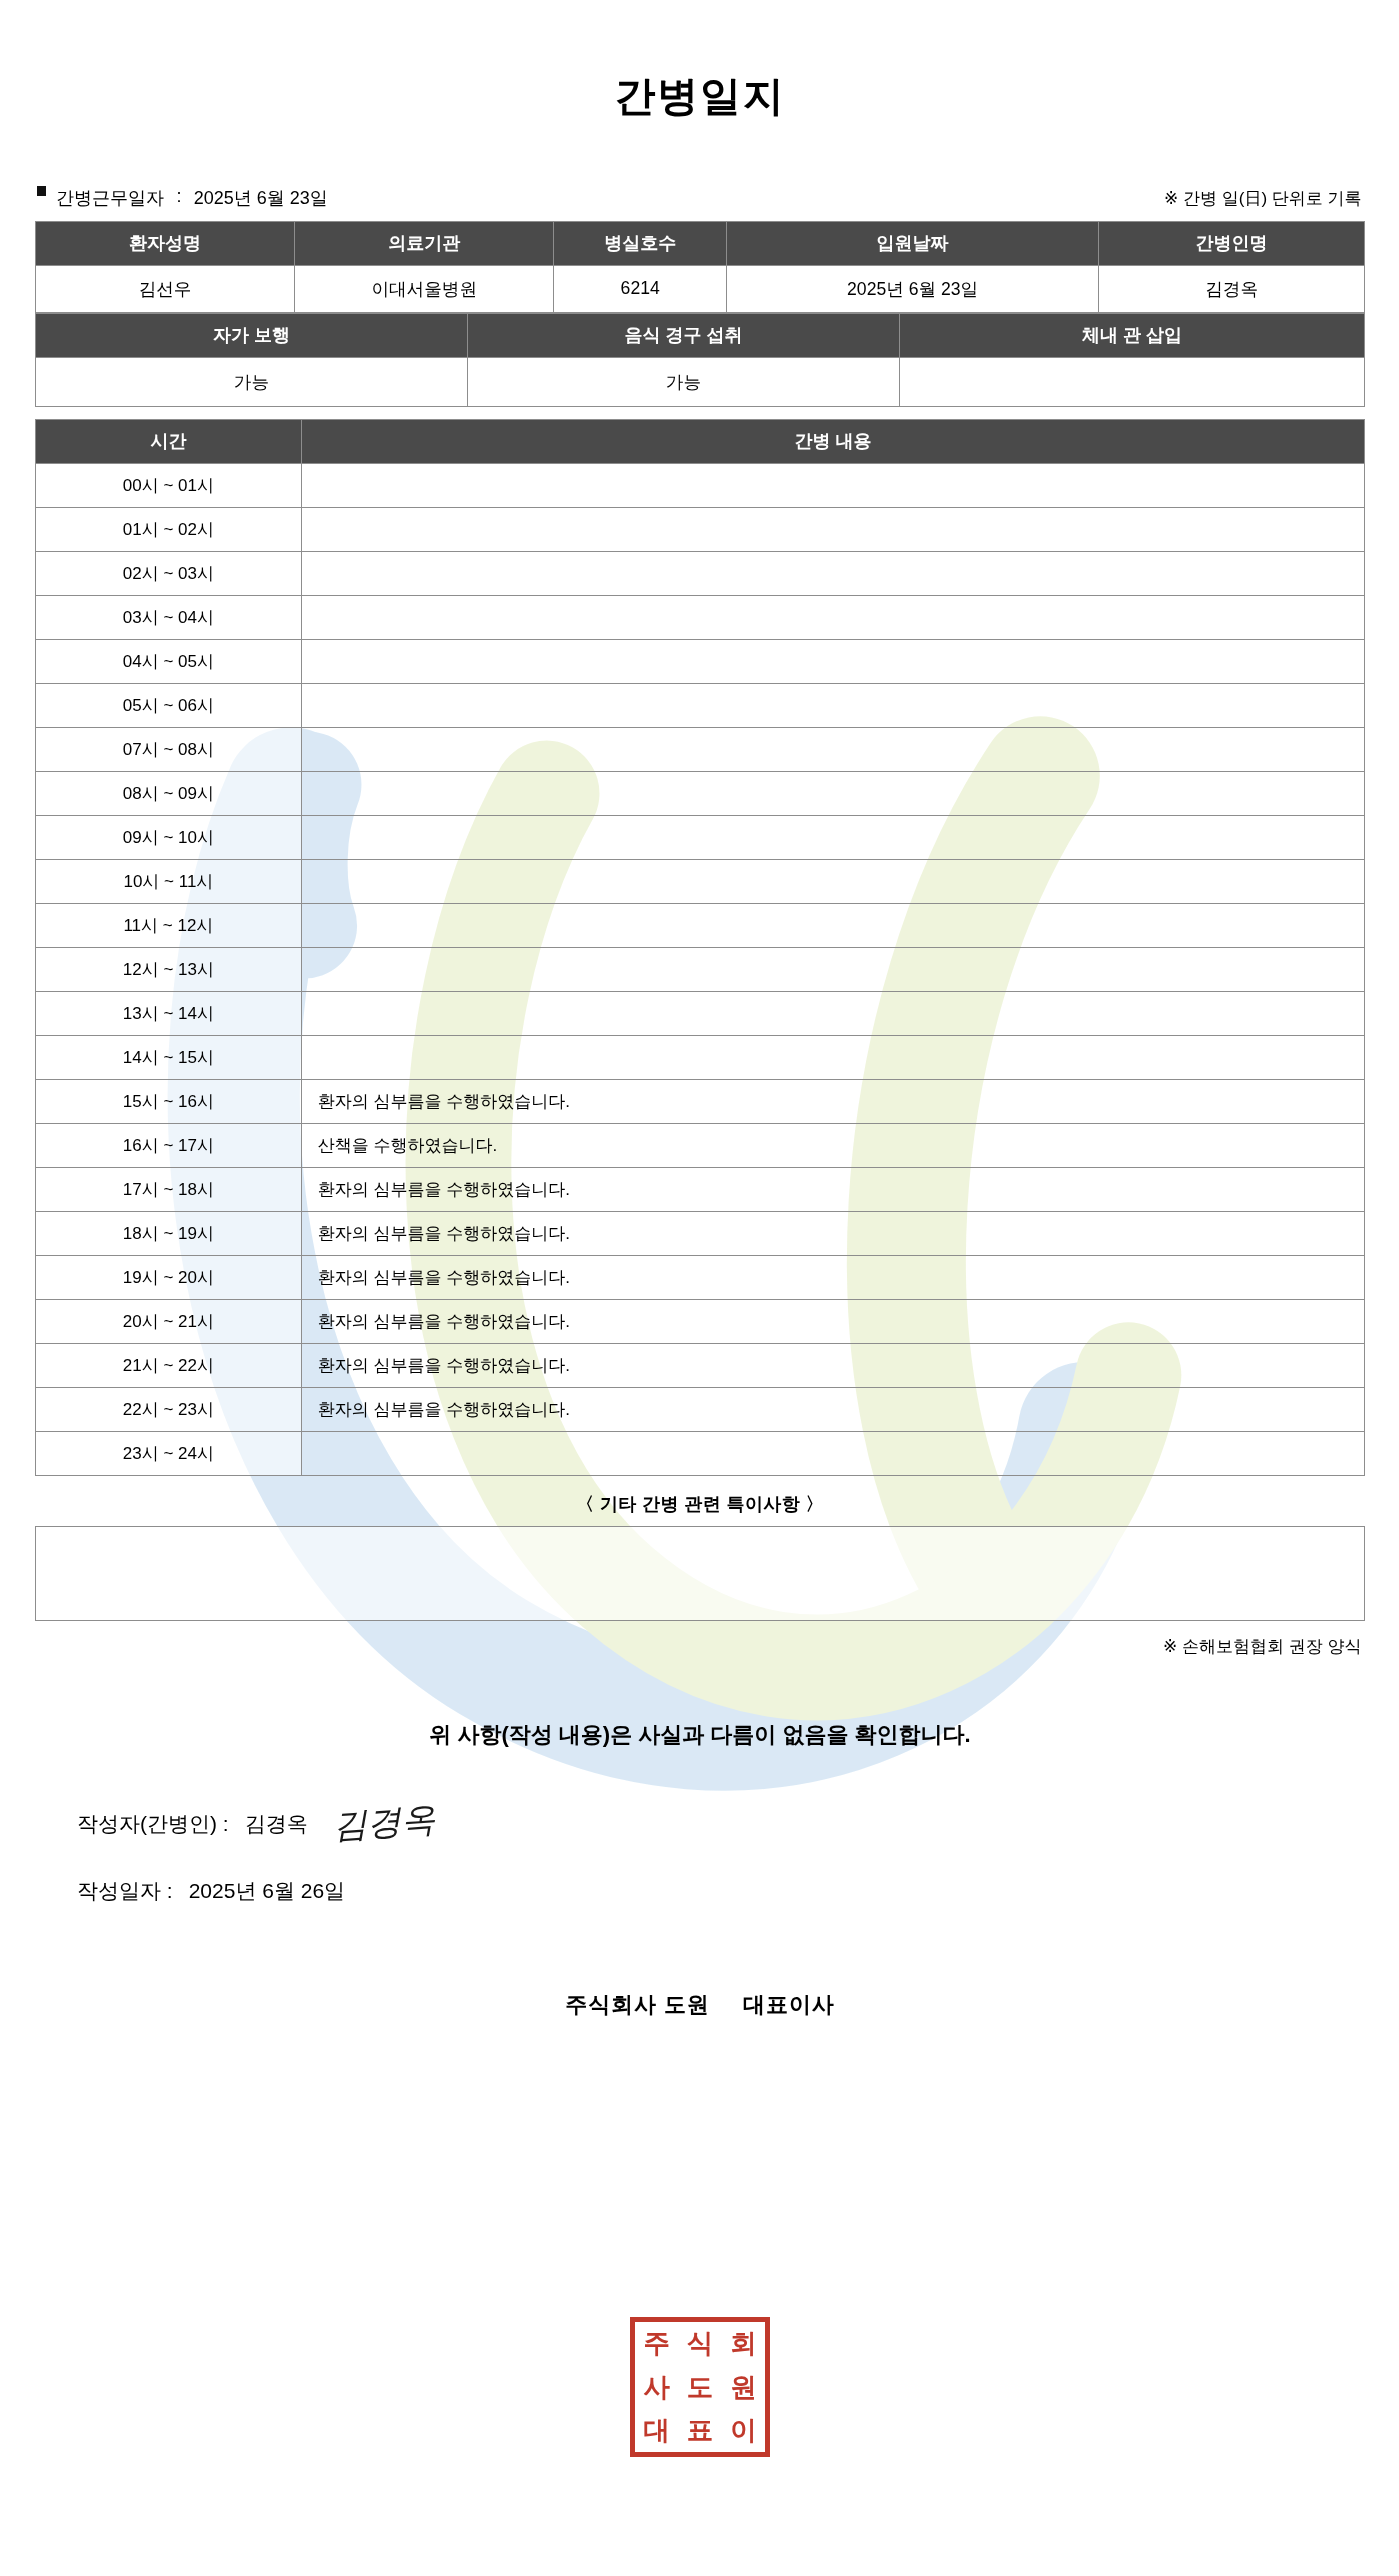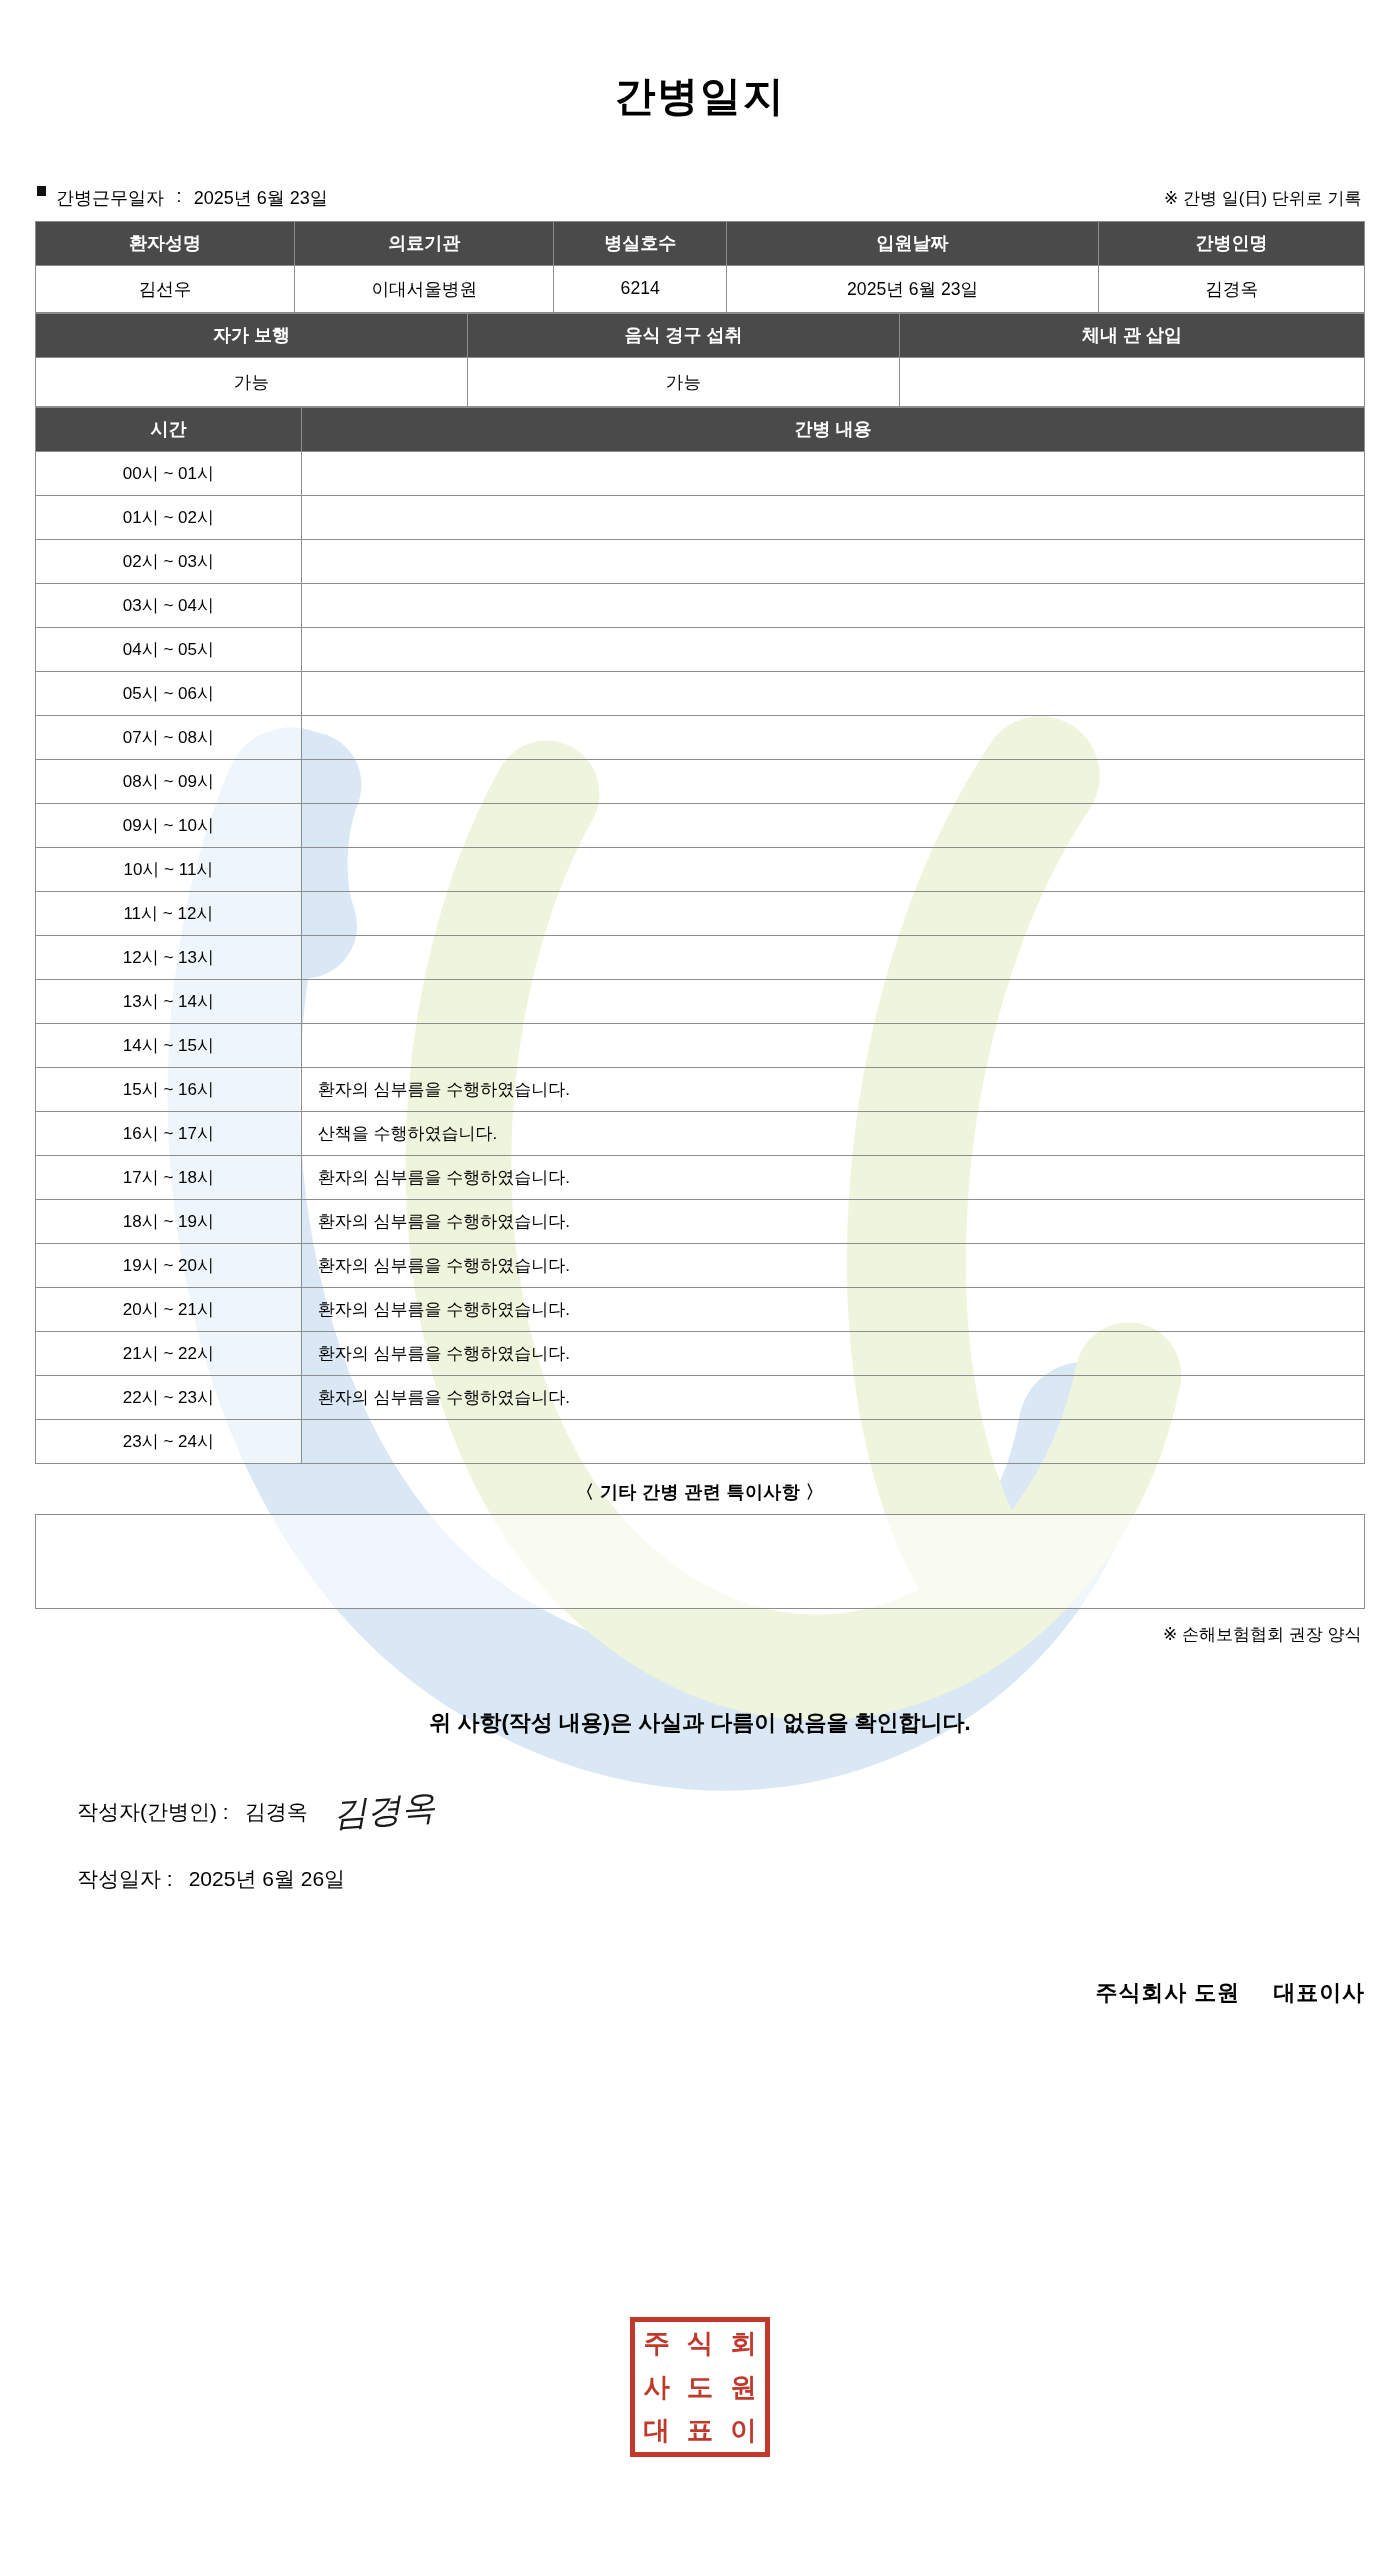--- a/index.html
+++ b/index.html
@@ -92,21 +92,21 @@
     font-size: 18px;
   }
   .tbl td {
     height: 44px;
     background: rgba(255,255,255,0.82);
   }
   .info-table { margin-top: 10.6px; padding-left: 9px; }
   .mobility-table { margin-top: 0; border-top: none; }
   .mobility-table td { height: 46px; }
 
-  .hours-table { margin-top: 0; }
+  .hours-table { margin-top: 12px; }
   .hours-table th { height: 41px; }
   .hours-table td {
     height: 41px;
     font-size: 17px;
   }
   .hours-table td.time-cell {
     width: 261px;
     text-align: center;
     background: rgba(255,255,255,0.55);
   }
@@ -163,21 +163,21 @@
     font-family: "DejaVu Serif", serif;
     font-style: italic;
     font-size: 34px;
     padding-left: 25px;
     color: #1a1a1a;
     transform: rotate(-4deg);
     display: inline-block;
   }
 
   .company-line {
-    text-align: right;
+    text-align: center;
     font-weight: bold;
     font-size: 22px;
     margin-top: 85px;
     letter-spacing: 0.9px;
   }
   .company-line .gap { display: inline-block; width: 19.4px; }
 
   
   .stamp {
     position: absolute;

